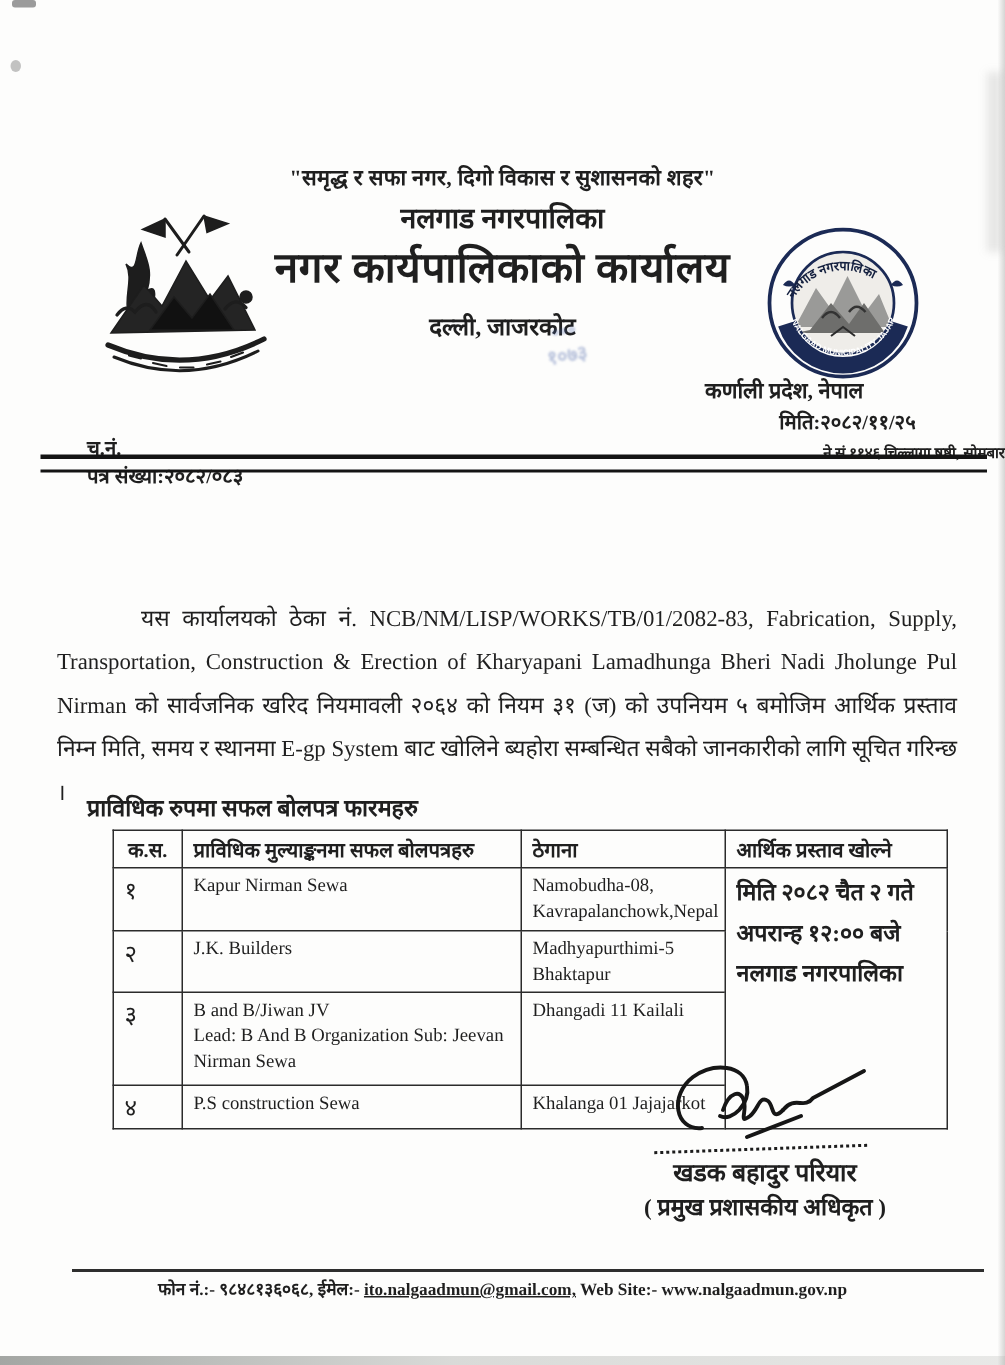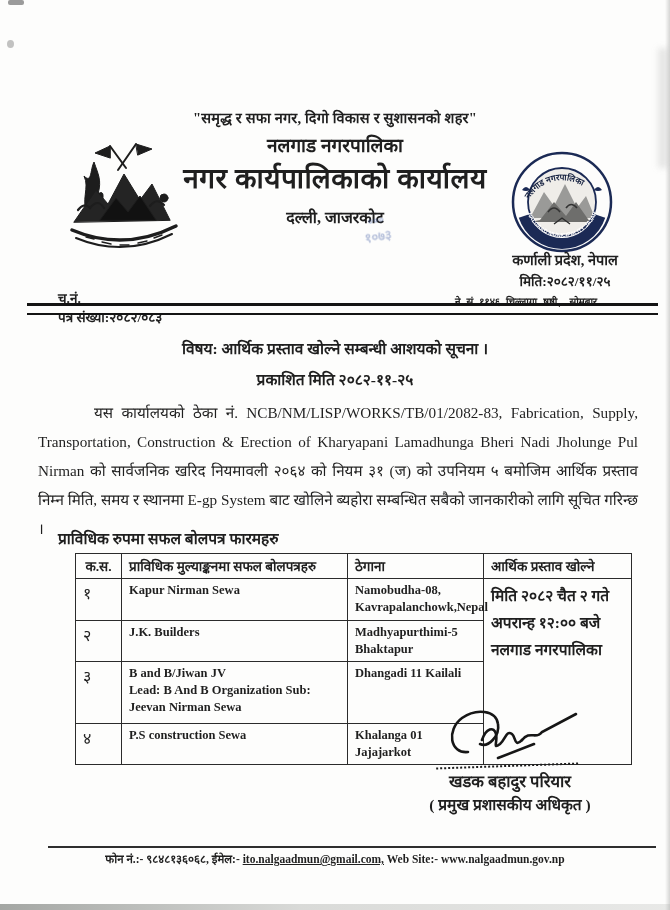--- a/index.html
+++ b/index.html
@@ -10,42 +10,42 @@
     font-family:"Liberation Serif","DejaVu Serif",serif;
     color:#1f1f1f;
   }
   .abs{position:absolute;}
   .ctr{left:0;right:0;text-align:center;}
   
   .slogan{top:107px;font-size:14.5px;font-weight:bold;letter-spacing:.2px;}
   .muni{top:132px;font-size:19px;font-weight:bold;}
   .office{top:158px;font-size:28px;font-weight:bold;letter-spacing:.5px;}
   .addr{top:206px;font-size:16px;font-weight:bold;}
-  .province{top:249px;left:470px;width:190px;text-align:center;font-size:14.5px;font-weight:bold;}
+  .province{top:249px;left:470px;width:190px;text-align:left;font-size:14.5px;font-weight:bold;}
   .dateline{top:272px;left:470px;width:190px;text-align:center;font-size:13.5px;font-weight:bold;}
-  .nsline{top:294px;left:455px;width:215px;text-align:left;font-size:10px;font-weight:bold;font-family:Liberation Mono, monospace;}
+  .nsline{top:294px;left:455px;width:215px;text-align:right;font-size:10px;font-weight:bold;}
   .refno{top:268px;left:58px;font-size:13.5px;font-weight:bold;margin-top:40px;}
   .chno{top:289px;left:58px;font-size:13.5px;font-weight:bold;text-align:right;}
   .hrule{top:303px;left:27px;right:12px;height:7px;
     border-top:3px solid #141414;border-bottom:2px solid #141414;}
   
   .subject{top:337px;font-size:15.5px;font-weight:600;}
   .published{top:368px;font-size:15.5px;font-weight:600;}
   
   .para{top:398px;left:38px;width:600px;font-size:15.2px;line-height:29px;
     text-align:justify;text-indent:56px;}
   
   .caption{top:527px;left:58px;font-size:15.5px;font-weight:600;}
   table.bid{position:absolute;top:553px;left:75px;border-collapse:collapse;
     width:556px;table-layout:fixed;}
   table.bid td,table.bid th{border:1.6px solid #2b2b2b;vertical-align:top;
     padding:3px 7px;text-align:left;}
   th.h{font-size:13.5px;font-weight:bold;font-family:"Liberation Serif",serif;}
   td.sn{text-align:center;font-size:16px;padding-top:6px;}
-  td.bidder,td.addrcell{font-size:12.5px;line-height:17px;padding-top:5px;font-weight:bold;}
+  td.bidder,td.addrcell{font-size:12.5px;line-height:17px;padding-top:5px;}
   td.open{font-size:15.5px;font-weight:600;line-height:27px;padding:6px 9px;}
   .cell-line{display:block;}
   .cell-line:empty{display:none;}
   
   .sig-dots{top:757px;left:436px;width:142px;border-bottom:2.4px dotted #1c1c1c;
     height:8px;transform:rotate(-2deg);}
   .sig-name{top:769px;left:400px;width:220px;text-align:center;font-size:16.5px;font-weight:bold;}
   .sig-desig{top:793px;left:390px;width:240px;text-align:center;font-size:15.5px;font-weight:bold;}
   
   .frule{top:846px;left:48px;right:14px;height:2.4px;background:#2e2e2e;}
@@ -138,22 +138,20 @@
     <span class="cell-line">१०७३</span>
   </div>
 
   <div class="abs province">कर्णाली प्रदेश, नेपाल</div>
   <div class="abs dateline">मिति:२०८२/११/२५</div>
   <div class="abs nsline">ने.सं.११४६ चिल्लागा षष्ठी, सोमबार</div>
   <div class="abs refno">पत्र संख्या:२०८२/०८३</div>
   <div class="abs chno">च.नं.</div>
   <div class="abs hrule"></div>
 
-  <div class="abs ctr subject">विषय: आर्थिक प्रस्ताव खोल्ने सम्बन्धी आशयको सूचना ।</div>
-  <div class="abs ctr published">प्रकाशित मिति २०८२-११-२५</div>
 
   <div class="abs para">यस कार्यालयको ठेका नं. NCB/NM/LISP/WORKS/TB/01/2082-83, Fabrication, Supply, Transportation, Construction &amp; Erection of Kharyapani Lamadhunga Bheri Nadi Jholunge Pul Nirman को सार्वजनिक खरिद नियमावली २०६४ को नियम ३१ (ज) को उपनियम ५ बमोजिम आर्थिक प्रस्ताव निम्न मिति, समय र स्थानमा E-gp System बाट खोलिने ब्यहोरा सम्बन्धित सबैको जानकारीको लागि सूचित गरिन्छ ।</div>
 
   <div class="abs caption">प्राविधिक रुपमा सफल बोलपत्र फारमहरु</div>
   <table class="bid">
     <colgroup>
         <col style="width:46px">
         <col style="width:226px">
         <col style="width:136px">
         <col style="width:148px">

